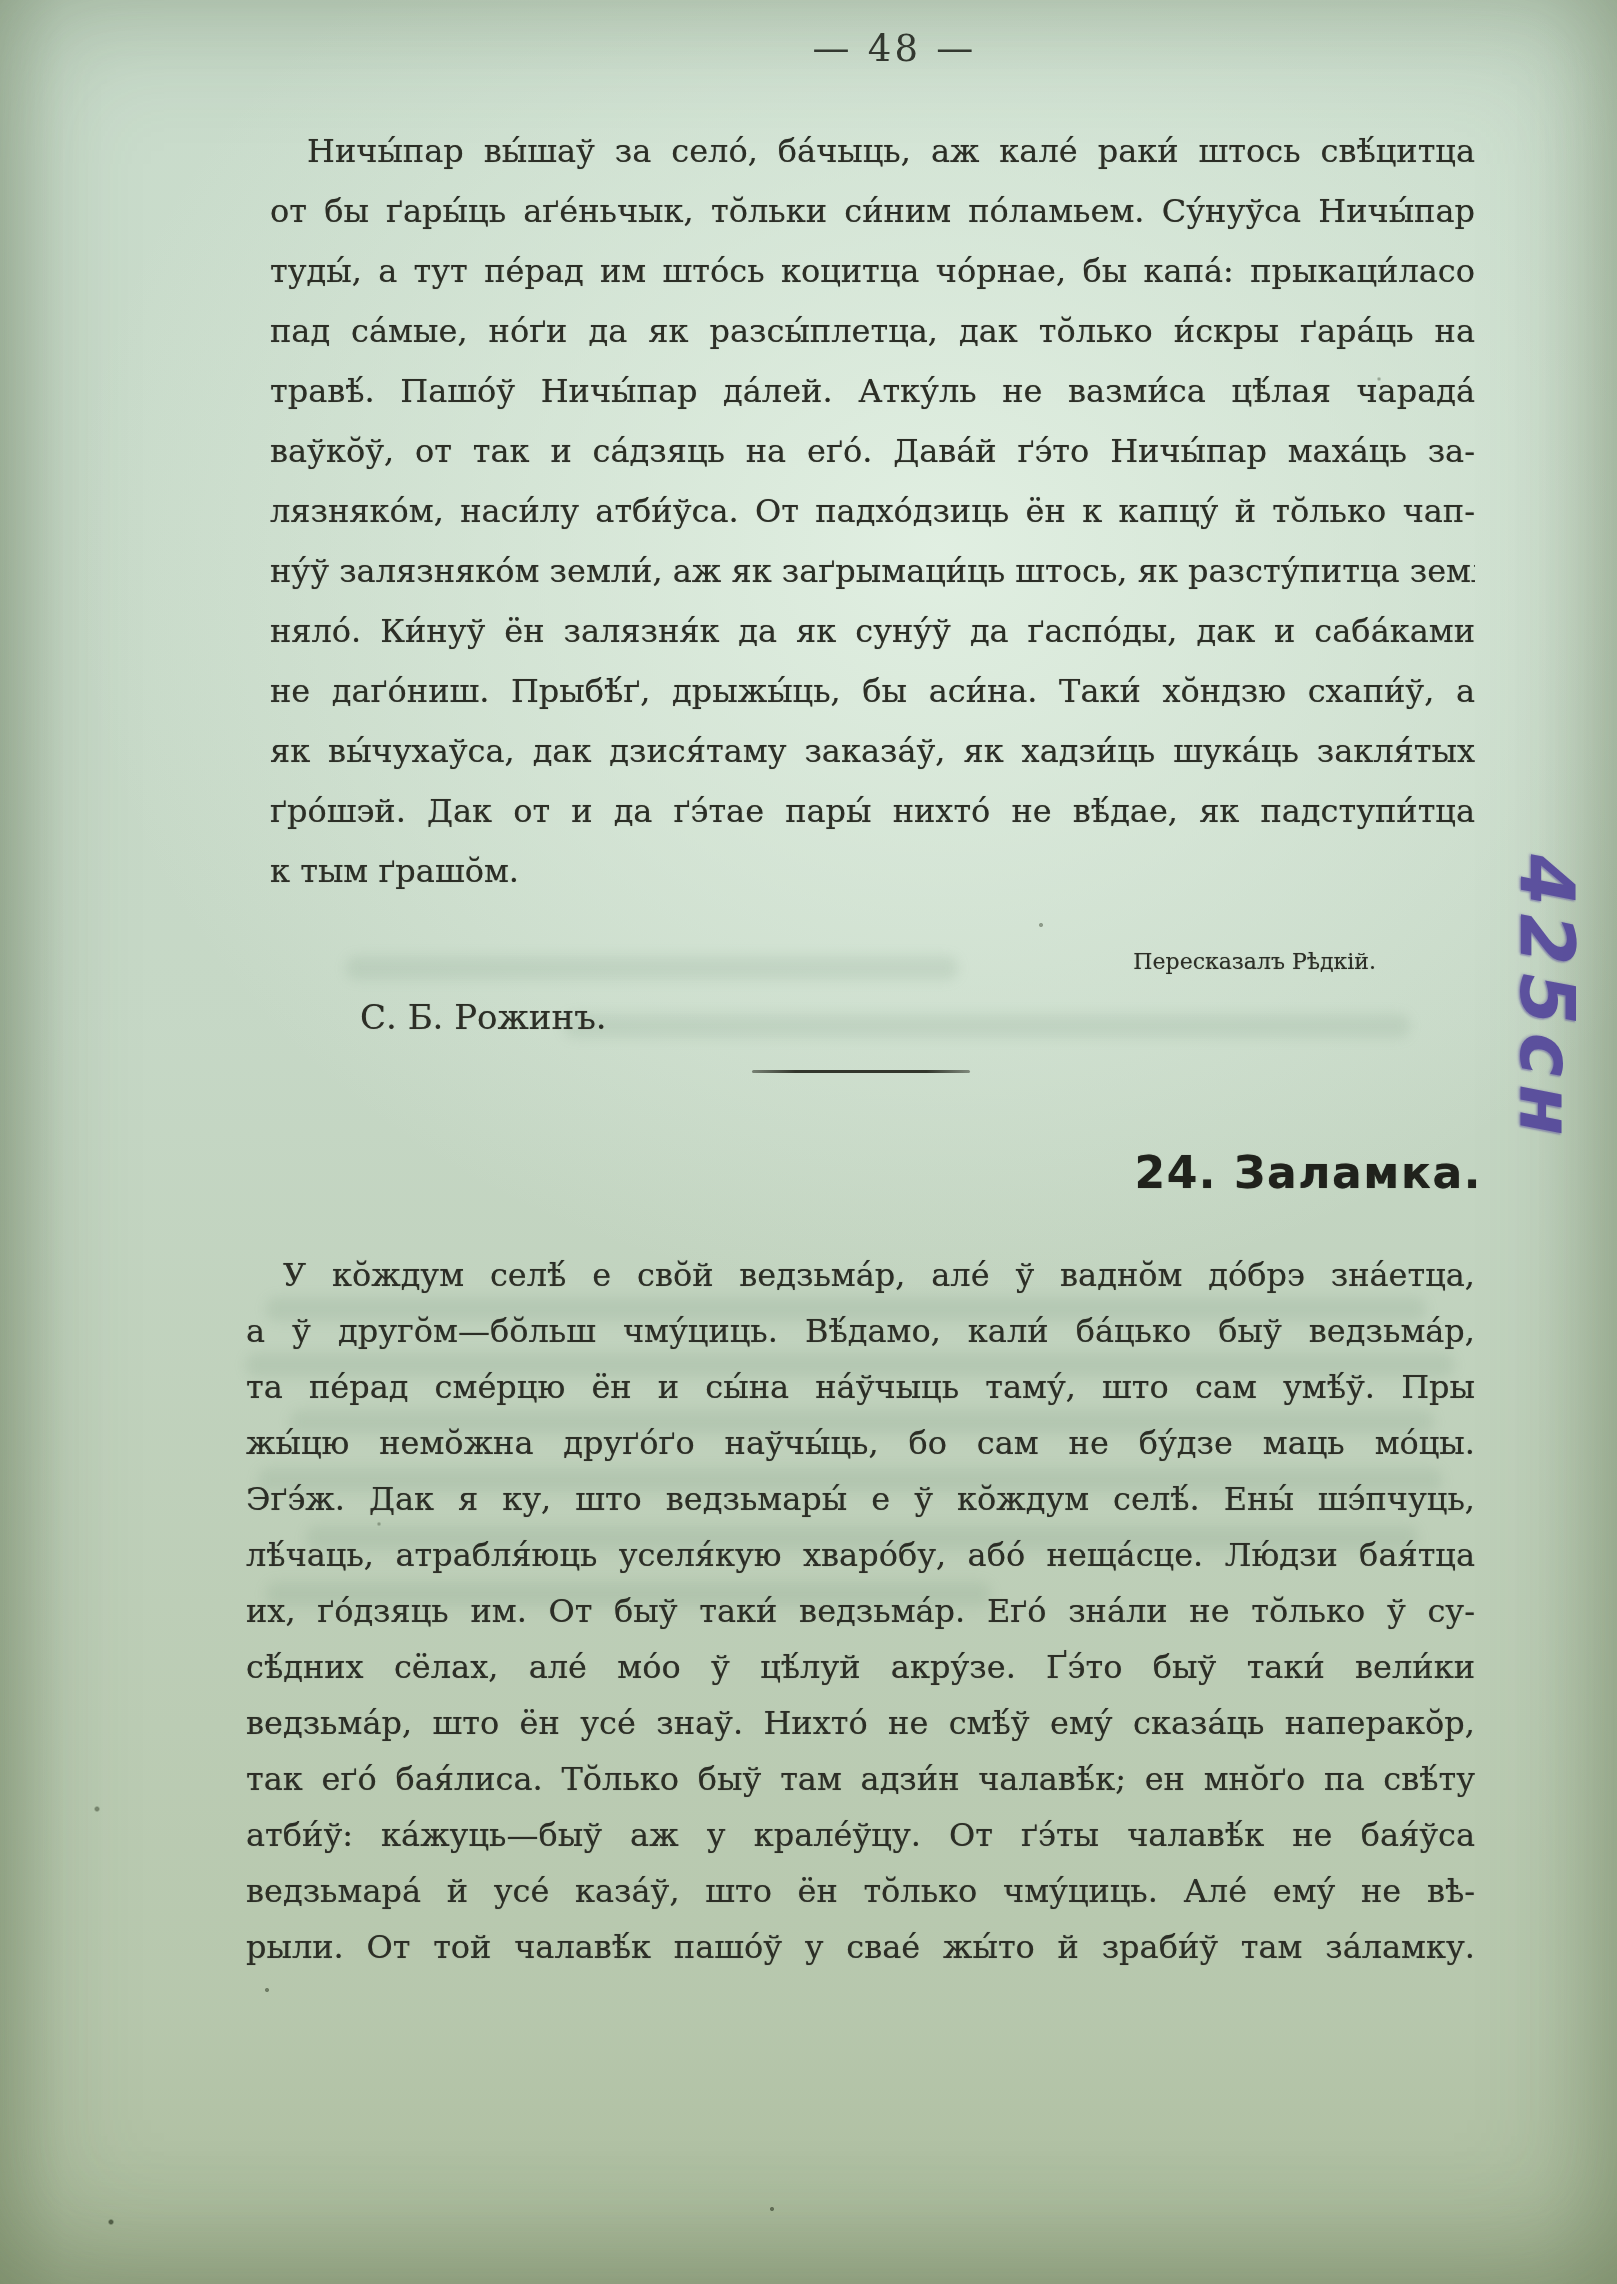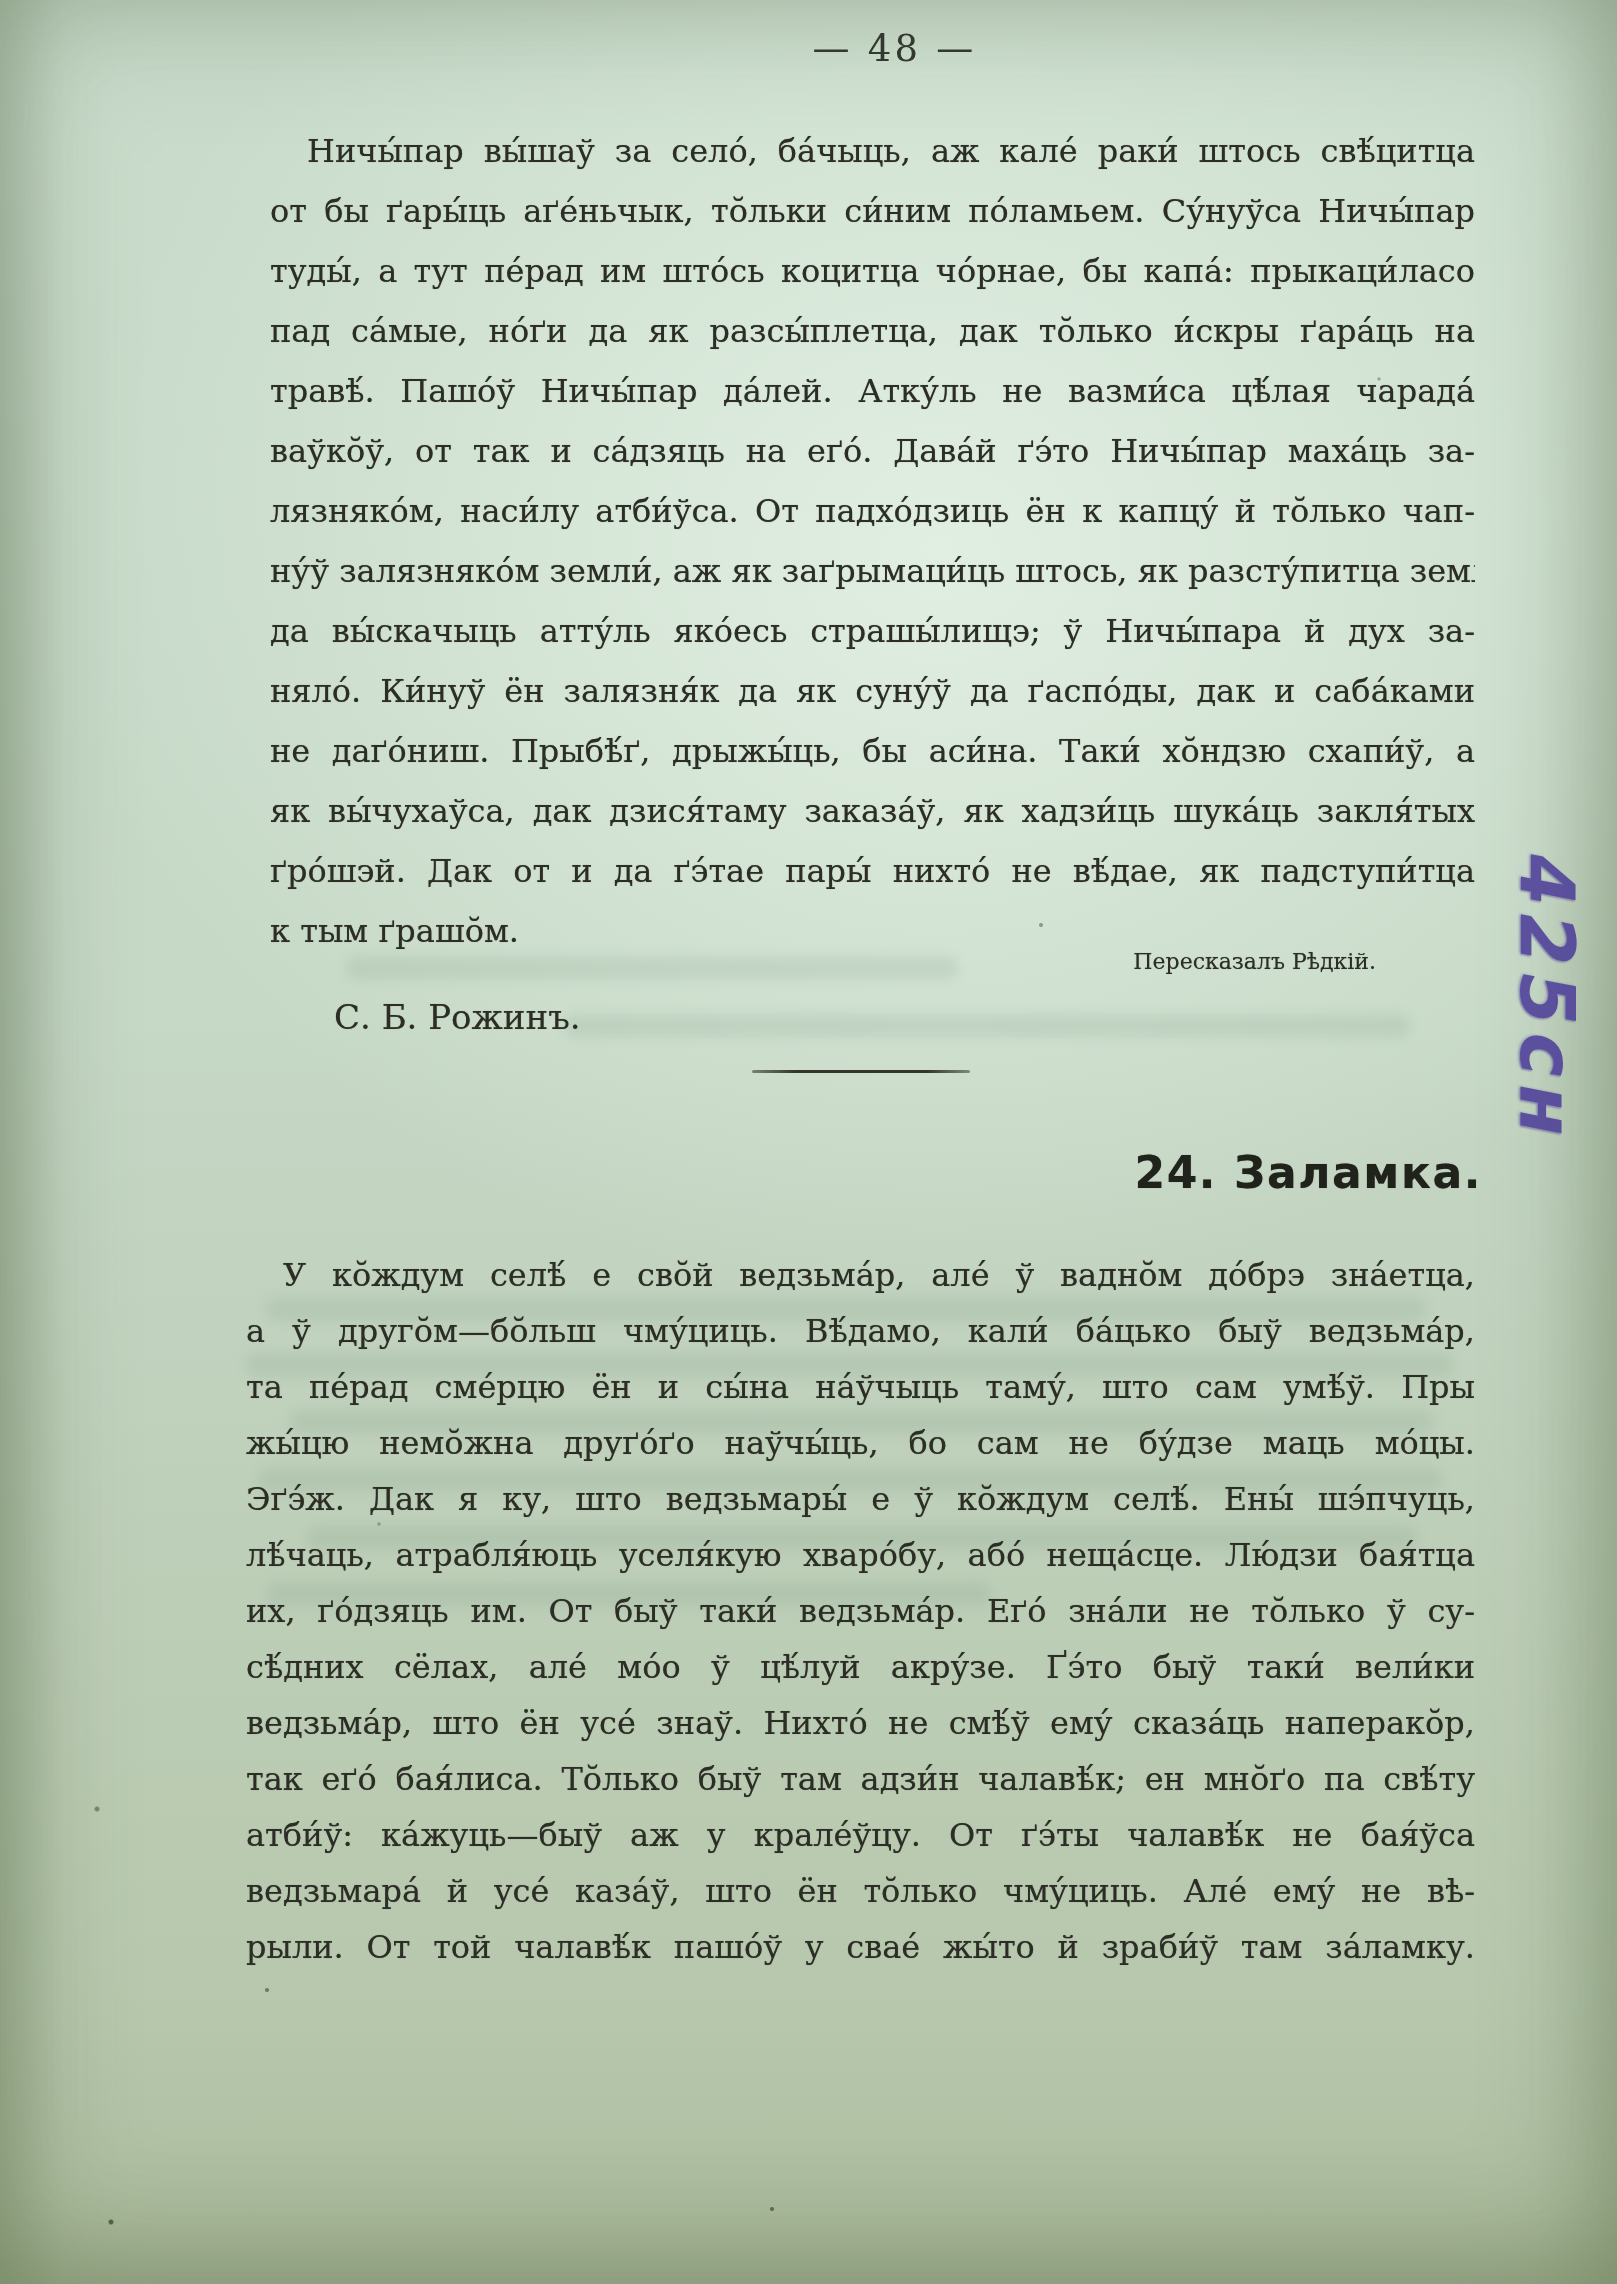--- a/index.html
+++ b/index.html
@@ -57,21 +57,21 @@
   .p2 .tl{height:56px;line-height:56px;}
   .tl.indent{padding-left:37px;}
   .tl.no-just{text-align-last:left;}
   .attribution{
     position:absolute;top:949px;left:246px;width:1229px;
     box-sizing:border-box;padding-right:99px;
     text-align:right;font-size:22px;color:#2c2e26;
     text-shadow:0 0 0.8px rgba(44,46,38,0.5);
   }
   .collector{
-    position:absolute;top:997px;left:228px;width:1229px;
+    position:absolute;top:997px;left:254px;width:1229px;
     box-sizing:border-box;padding-left:106px;
     text-align:left;font-size:34px;color:#2c2e26;
     text-shadow:0 0 0.8px rgba(44,46,38,0.5);
   }
   .rule{
     position:absolute;top:1070px;left:752px;width:218px;height:3.2px;
     background:linear-gradient(to right, rgba(50,54,44,0.55), #32362c 20%, #32362c 80%, rgba(50,54,44,0.5));
     border-radius:1.6px;
   }
   .heading{
@@ -115,21 +115,20 @@
 
   <section class="para p1">
     <div class="tl indent">Ничы́пар вы́шаў за село́, ба́чыць, аж кале́ раки́ штось свѣ́цитца</div>
     <div class="tl">от бы ґары́ць аґе́ньчык, то̆льки си́ним по́ламьем. Су́нуўса Ничы́пар</div>
     <div class="tl">туды́, а тут пе́рад им што́сь коцитца чо́рнае, бы капа́: прыкаци́ласо</div>
     <div class="tl">пад са́мые, но́ґи да як разсы́плетца, дак то̆лько и́скры ґара́ць на</div>
     <div class="tl">травѣ́. Пашо́ў Ничы́пар да́лей. Атку́ль не вазми́са цѣ́лая чарада́</div>
     <div class="tl">ваўко̆ў, от так и са́дзяць на еґо́. Дава́й ґэ́то Ничы́пар маха́ць за-</div>
     <div class="tl">лязняко́м, наси́лу атби́ўса. От падхо́дзиць ён к капцу́ й то̆лько чап-</div>
     <div class="tl">ну́ў залязняко́м земли́, аж як заґрымаци́ць штось, як разсту́питца земля́</div>
-    <div class="tl">да вы́скачыць атту́ль яко́есь страшы́лищэ; ў Ничы́пара й дух за-</div>
     <div class="tl">няло́. Ки́нуў ён залязня́к да як суну́ў да ґаспо́ды, дак и саба́ками</div>
     <div class="tl">не даґо́ниш. Прыбѣ́ґ, дрыжы́ць, бы аси́на. Таки́ хо̆ндзю схапи́ў, а</div>
     <div class="tl">як вы́чухаўса, дак дзися́таму заказа́ў, як хадзи́ць шука́ць закля́тых</div>
     <div class="tl">ґро́шэй. Дак от и да ґэ́тае пары́ нихто́ не вѣ́дае, як падступи́тца</div>
     <div class="tl no-just">к тым ґрашо̆м.</div>
   </section>
 
   <div class="attribution">Пересказалъ Рѣдкій.</div>
   <div class="collector">С. Б. Рожинъ.</div>
 

